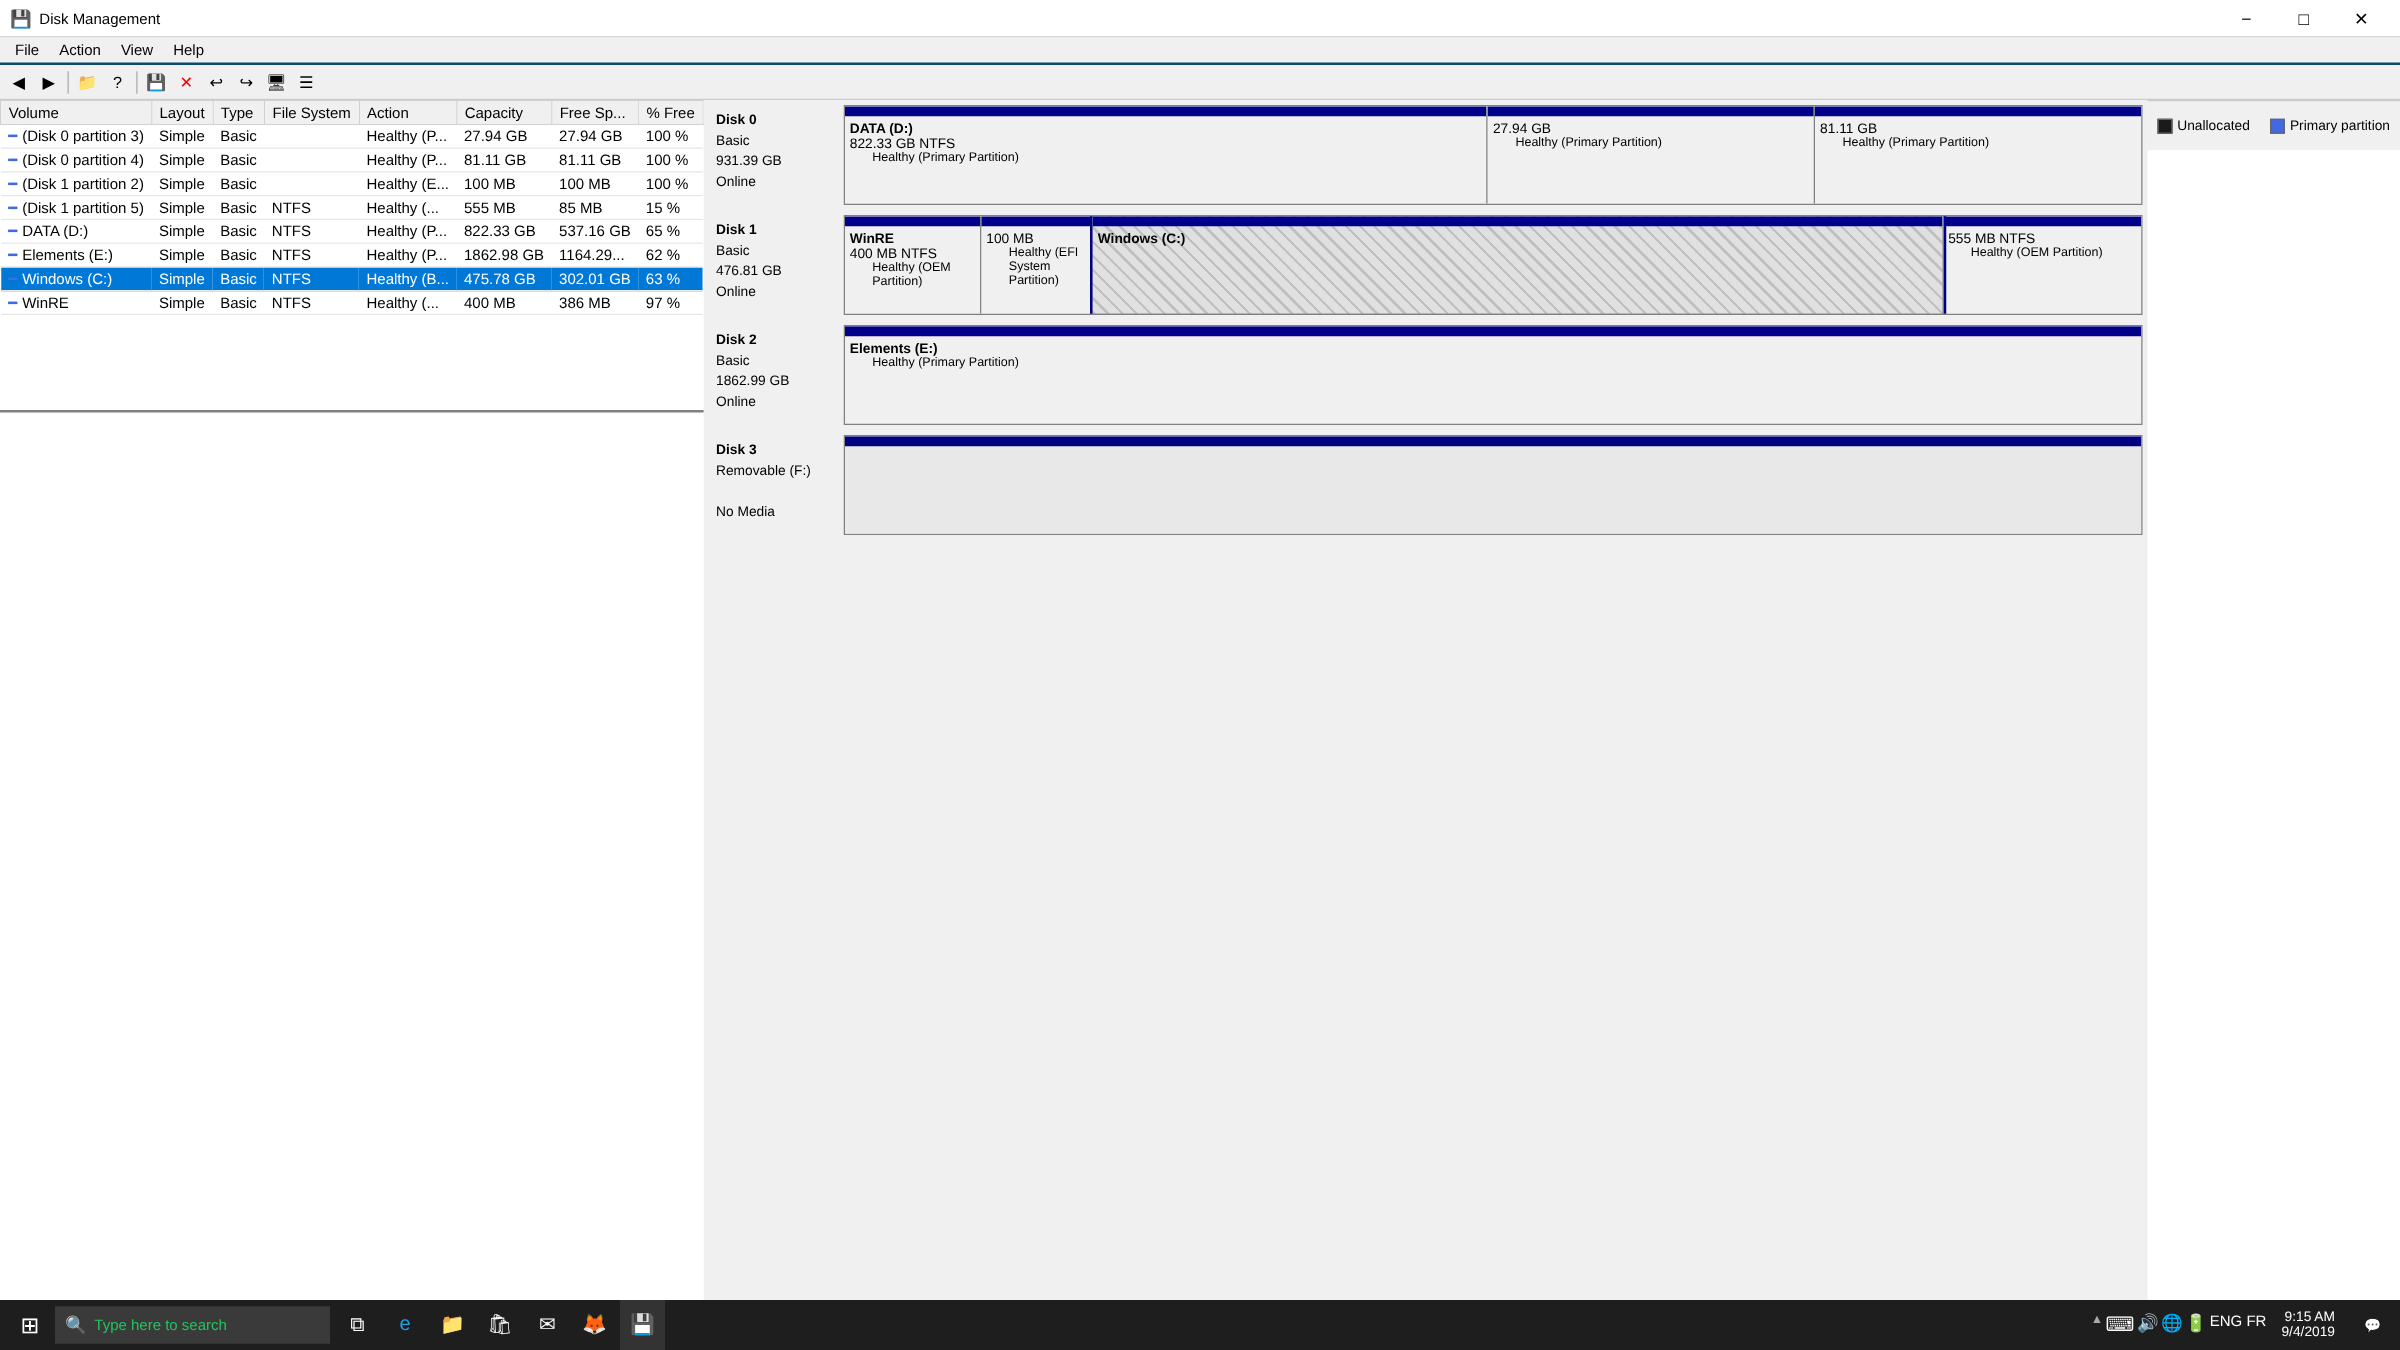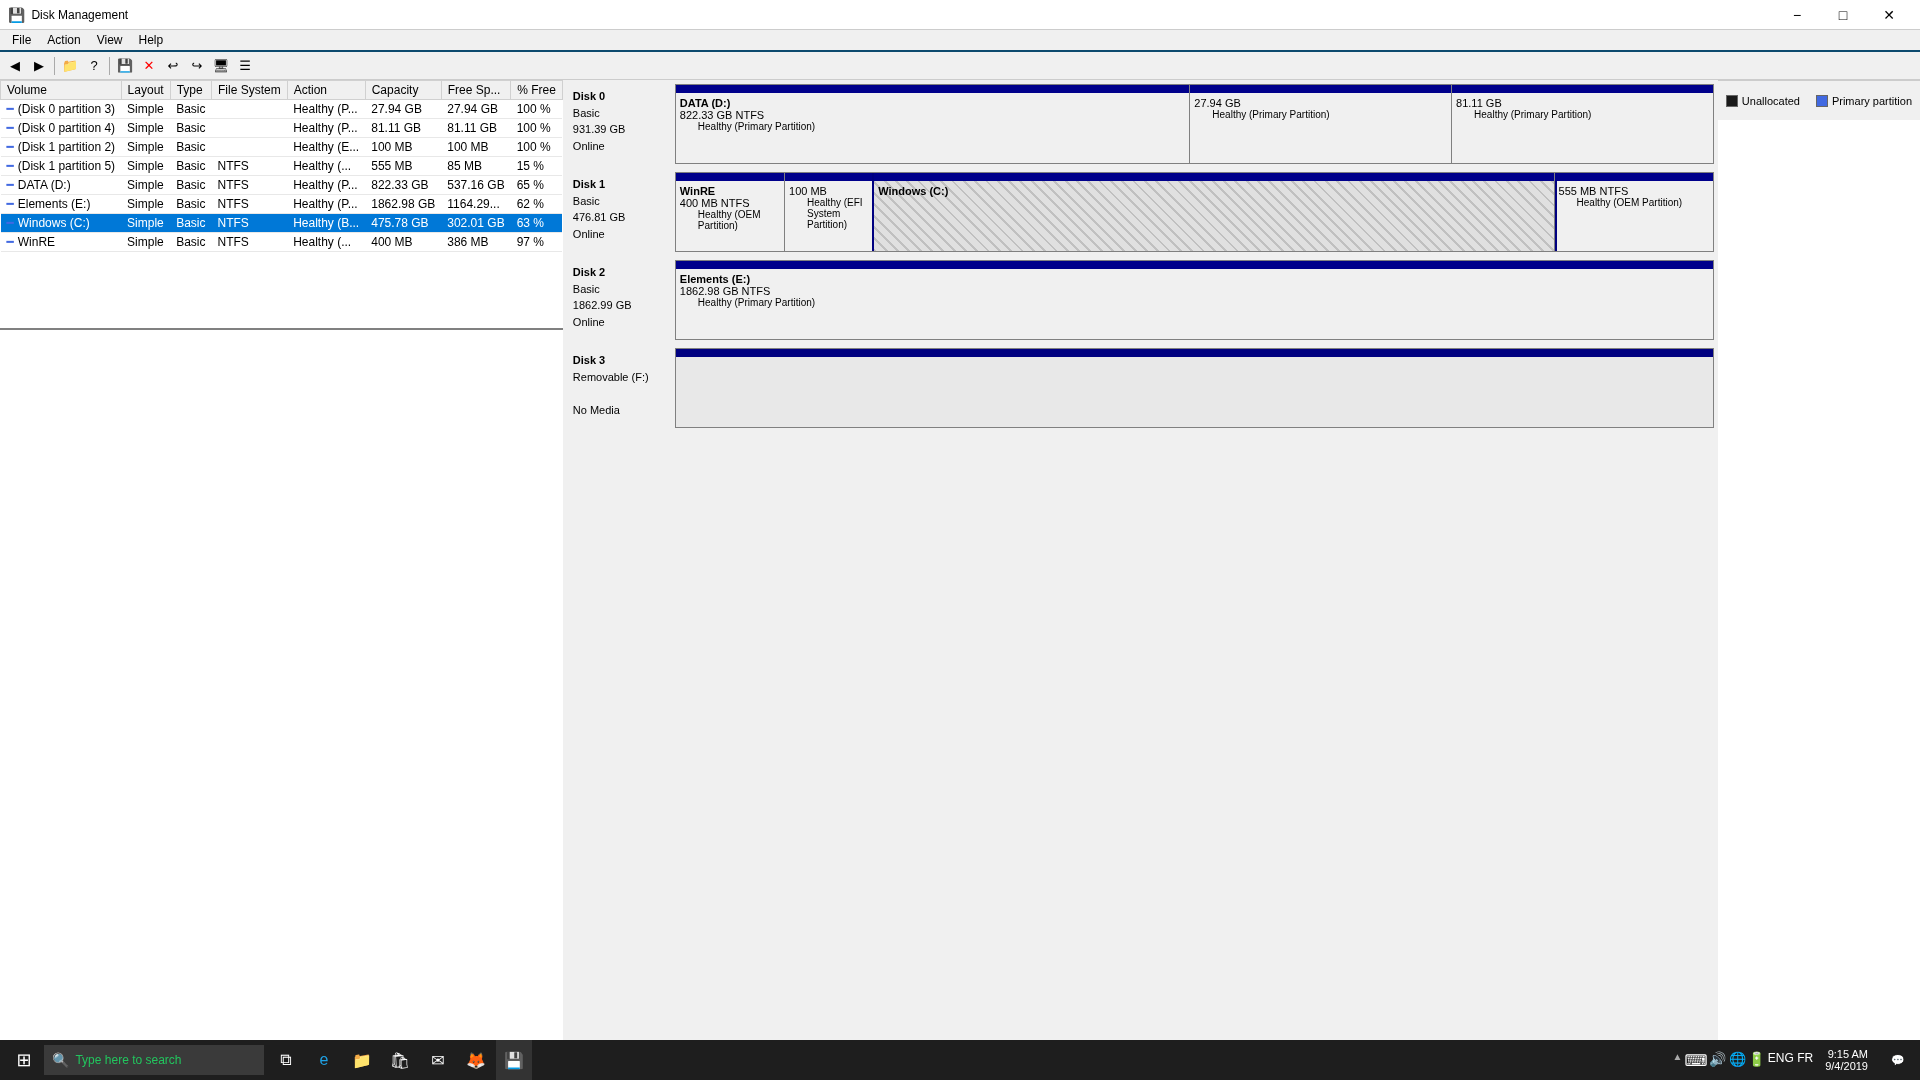--- a/index.html
+++ b/index.html
@@ -388,21 +388,20 @@
             <div class="partition-status">Healthy (OEM Partition)</div>
           </div>
         </div>
       </div>
       <div class="disk-row">
         <div class="disk-label"><strong>Disk 2</strong><br>Basic<br>1862.99 GB<br>Online</div>
         <div class="disk-partitions" style="position: relative; min-height: 80px;">
           <div class="partition" style="flex: 100 1 0%;">
             <div class="partition-header-bar"></div>
             <div class="partition-name">Elements  (E:)</div>
-            <div class="partition-size">1862.98 GB NTFS</div>
             <div class="partition-status">Healthy (Primary Partition)</div>
           </div>
         </div>
       </div>
       <div class="disk-row">
         <div class="disk-label"><strong>Disk 3</strong><br>Removable (F:)<br><br>No Media</div>
         <div class="disk-partitions" style="position: relative; min-height: 80px;">
           <div style="flex: 1 1 0%; background: rgb(232, 232, 232); position: relative;">
             <div class="partition-header-bar" style="background: rgb(0, 0, 128);"></div>
           </div>

